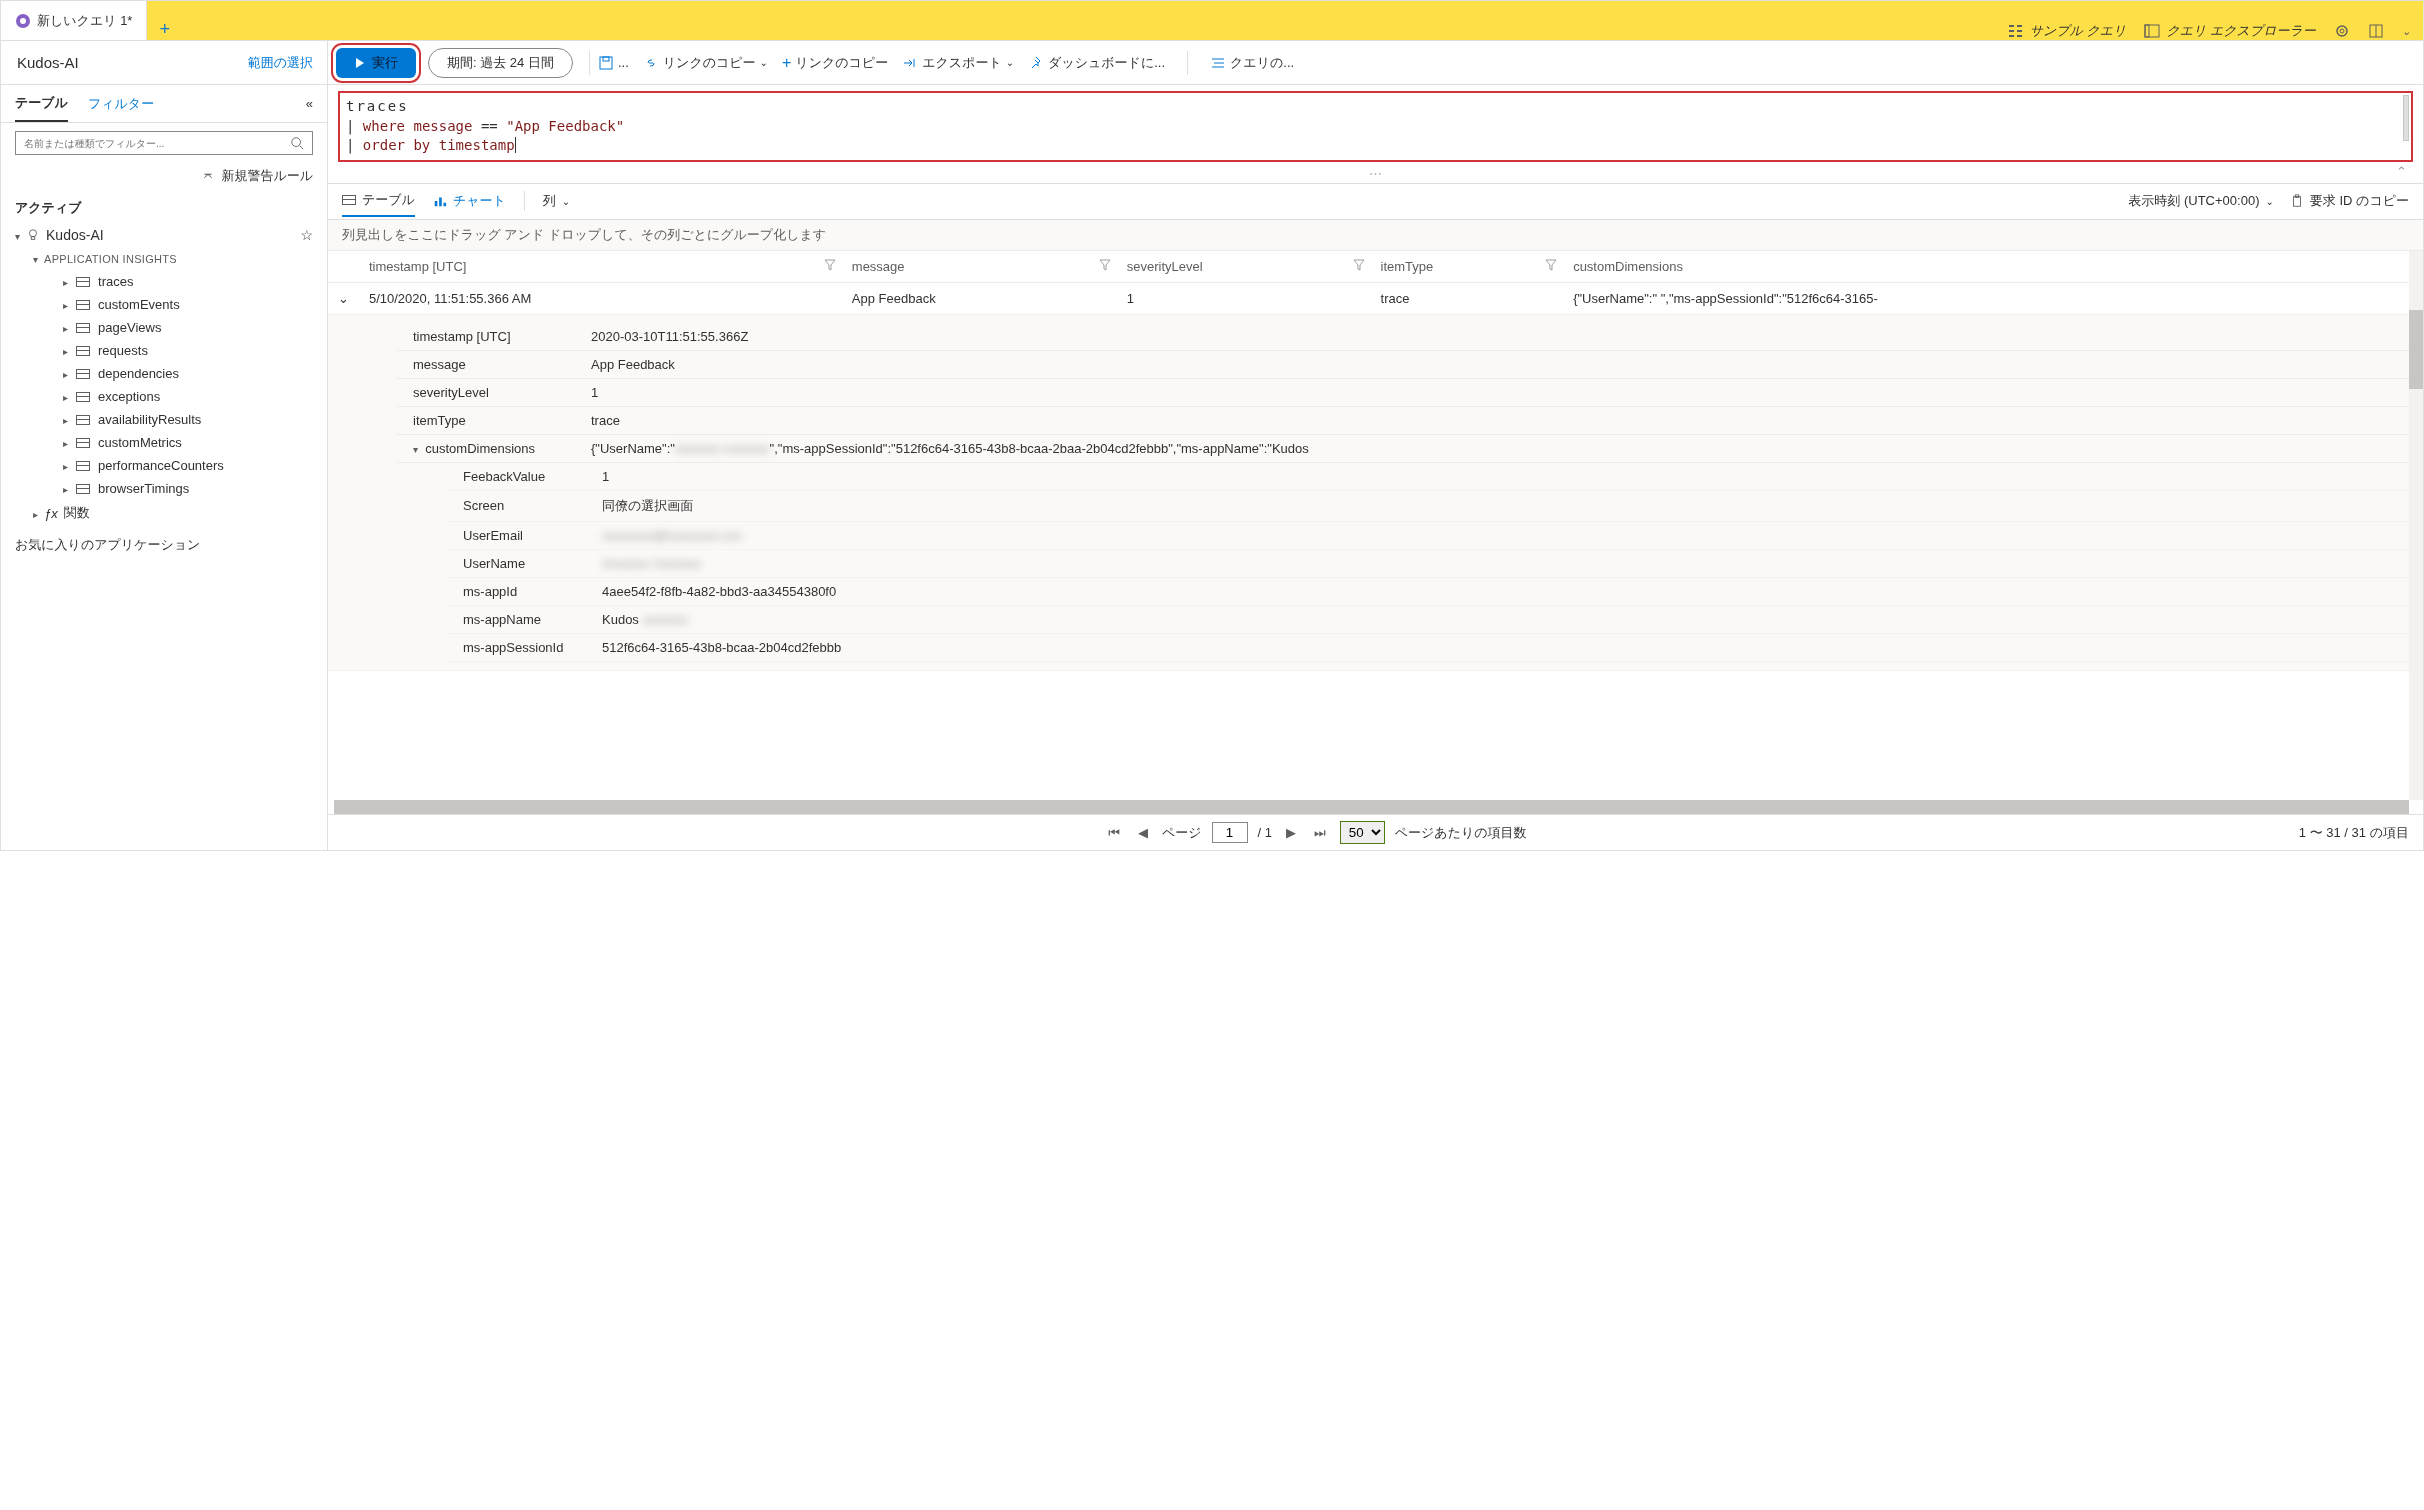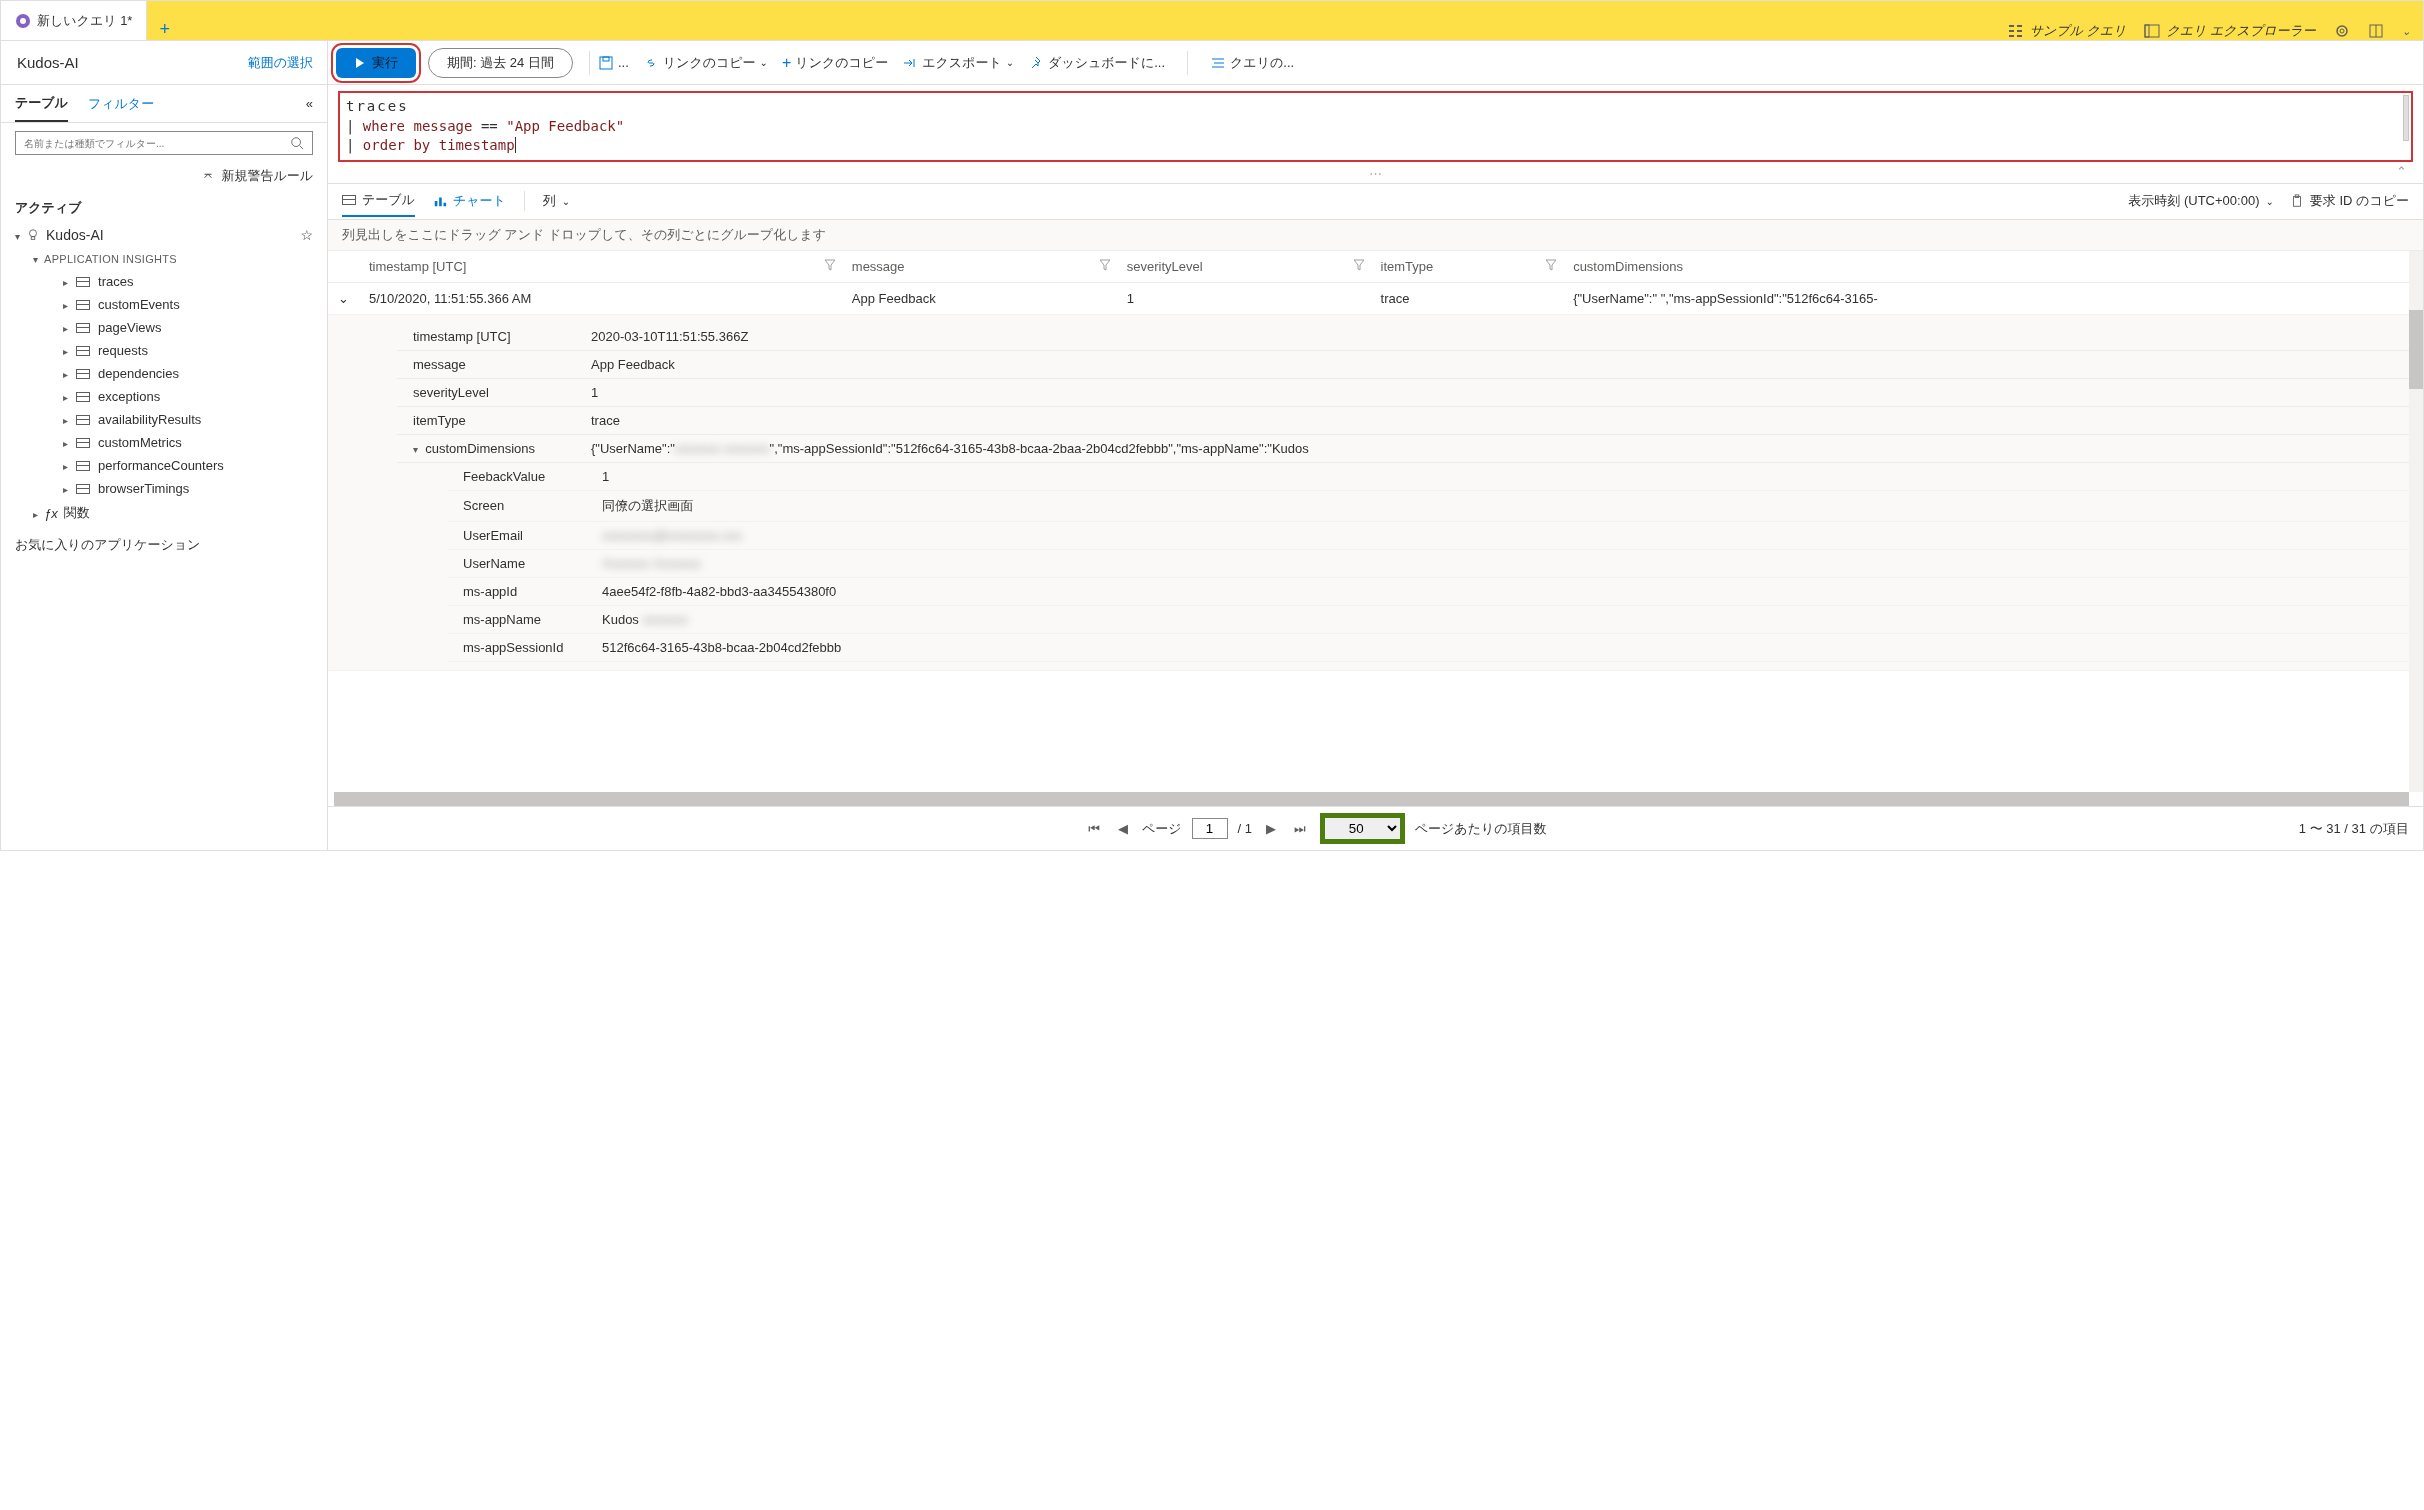--- a/index.html
+++ b/index.html
@@ -79,21 +79,21 @@
 .detail-label { width: 178px; color: #323130; }
 .nested-table { margin-left: 109px; }
 .nested-table td { padding: 6px 16px; }
 .nested-label { width: 139px; }
 .blurred { color: transparent; text-shadow: 0 0 8px rgba(0,0,0,.4); user-select:none; }
 
 
 .pager { display: flex; align-items: center; padding: 6px 14px; border-top: 1px solid #e1dfdd; gap: 10px; }
 .pager .center { margin: 0 auto; display:flex; align-items:center; gap:10px;}
 .pager input { width: 36px; text-align: center; border: 1px solid #8a8886; padding: 2px; }
-.pager select { border: 5px solid #4d7c0f; padding: 2px 20px; }
+.pager select { border: 1px solid #4d7c0f; padding: 2px 4px; }
 .pager-btn { cursor: pointer; color: #605e5c; padding: 0 4px; }
 
 .caret::before { content: "▸"; display:inline-block; font-size:10px; color:#605e5c;}
 .caret.down::before { content: "▾"; }
 .tbl-icon { width:14px; height:10px; border:1px solid #605e5c; display:inline-block; position:relative;}
 .tbl-icon::before{content:"";position:absolute;left:0;right:0;top:3px;border-top:1px solid #605e5c;}
 .filter-icon svg{width:12px;height:12px;}
 .scrollbar-track{position:absolute; right:0; top:0; bottom:0; width:14px; background:#f3f2f1;}
 .scrollbar-thumb{position:absolute; right:0; top:59px; width:14px; height:79px; background:#c8c6c4;}
 .minimap{position:absolute; right:2px; top:2px; width:6px; height:46px; background:#e1dfdd; border:1px solid #c8c6c4;}

